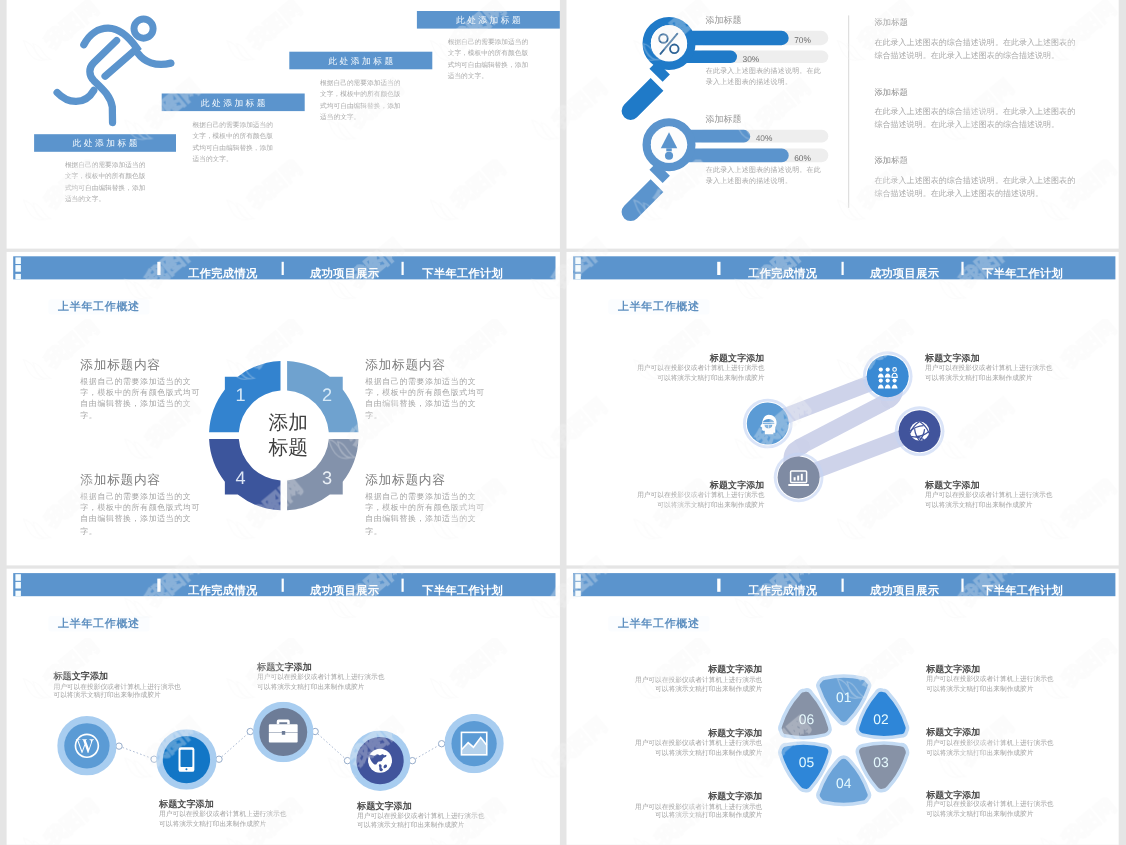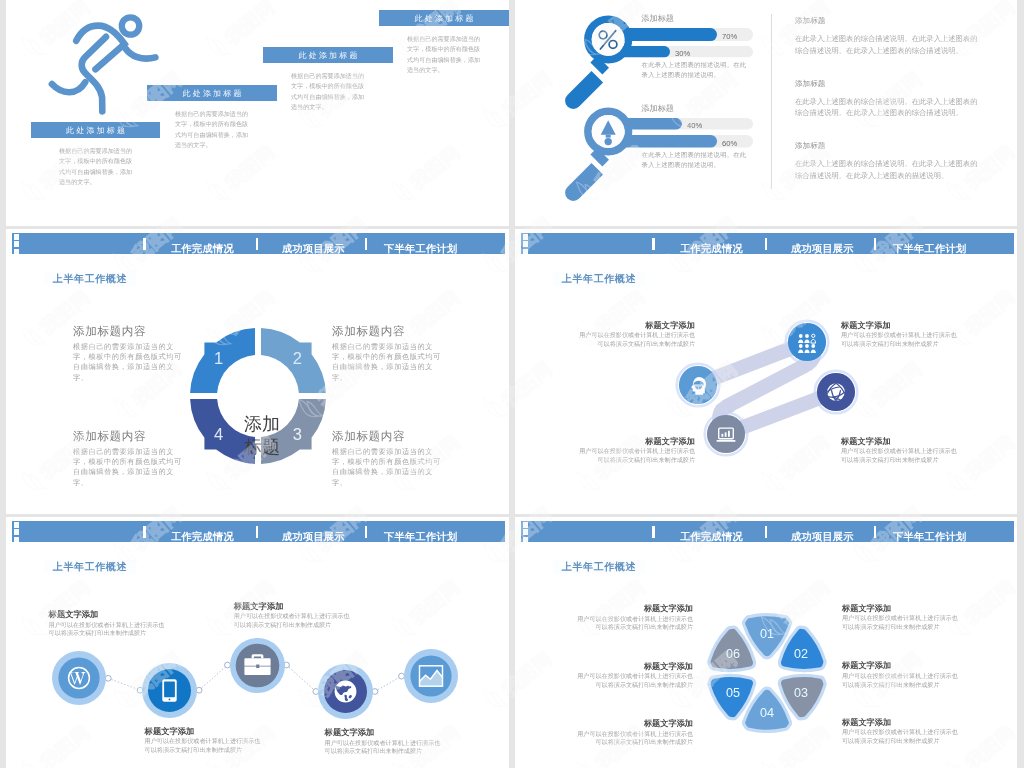--- a/index.html
+++ b/index.html
@@ -59,21 +59,21 @@
   .s2nbody{position:absolute;font-size:7.3px;color:#a9a9a9;line-height:11.5px;width:183px;}
   .n1t{left:280px;top:16px;}
   .n1b{left:280px;top:33px;}
   .n2t{left:280px;top:78.5px;}
   .n2b{left:280px;top:95.5px;}
   .n3t{left:280px;top:141px;}
   .n3b{left:280px;top:158px;}
 
   
   .donut-center{position:absolute;left:215px;top:144px;width:82px;text-align:center;
-                color:#3f3f3f;font-size:18px;line-height:22.8px;margin-top:40px;}
+                color:#3f3f3f;font-size:18px;line-height:22.8px;}
   .s3t{position:absolute;font-size:11.6px;color:#7b7b7b;letter-spacing:.6px;white-space:nowrap;}
   .s3b{position:absolute;font-size:7.2px;color:#a5a5a5;line-height:10.2px;letter-spacing:0.58px;width:115.5px;}
   .s3t1{left:67px;top:95px;}
   .s3b1{left:67px;top:113px;}
   .s3t2{left:326px;top:95px;}
   .s3b2{left:326px;top:113px;}
   .s3t3{left:326px;top:200px;}
   .s3b3{left:326px;top:218px;}
   .s3t4{left:67px;top:200px;}
   .s3b4{left:67px;top:218px;}

